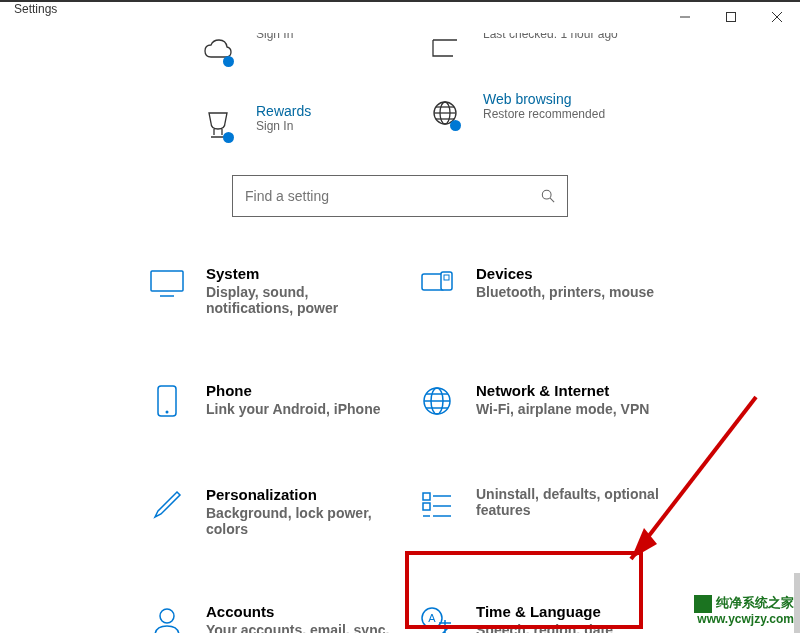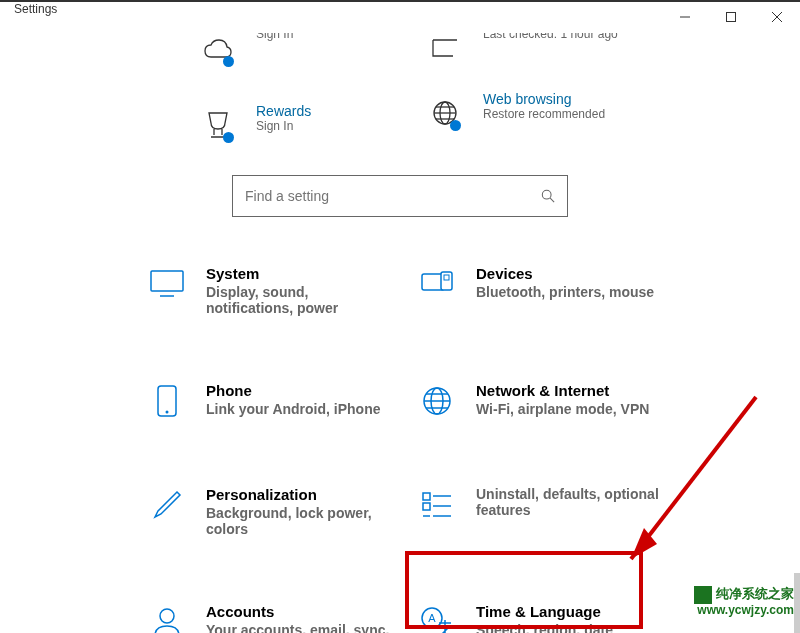--- a/index.html
+++ b/index.html
@@ -32,21 +32,21 @@
     .categories { padding: 48px 0 0 148px; display: grid; grid-template-columns: 260px 260px; row-gap: 66px; column-gap: 10px; }
     .cat { display: flex; cursor: pointer; }
     .cat-ico { width: 38px; height: 38px; display: flex; align-items: center; justify-content: center; color: #0078d4; flex-shrink: 0; }
     .cat-text { margin-left: 20px; max-width: 190px; font-weight: bold; }
     .cat-title { font-size: 15px; color: #000; margin-bottom: 2px; }
     .cat-desc { font-size: 14px; color: #666; }
 
     .highlight-box { position: absolute; left: 405px; top: 518px; width: 238px; height: 78px; border: 4px solid #c00; pointer-events: none; }
     .arrow { position: absolute; left: 601px; top: 356px; width: 190px; height: 200px; pointer-events: none; }
 
-    .wm { position: absolute; right: 6px; bottom: 16px; font-size: 11px; color: #1a9; font-weight: bold; text-align: right; line-height: 1.05; }
+    .wm { position: absolute; right: 6px; bottom: 7px; font-size: 11px; color: #1a9; font-weight: bold; text-align: right; line-height: 1.05; }
     .wm-top { color: #1b7320; font-size: 13px; letter-spacing: 0; }
     .wm-sub { color: #1b7320; font-size: 12px; }
     .wm-badge { display:inline-block; width:18px; height:18px; background:#1b7320; margin-right:4px; vertical-align:middle; }
 
     .scrollthumb { position: absolute; right: 0; top: 540px; width: 6px; height: 64px; background: #ccc; }
   </style>
 </head>
 <body>
 
 <div class="titlebar">

